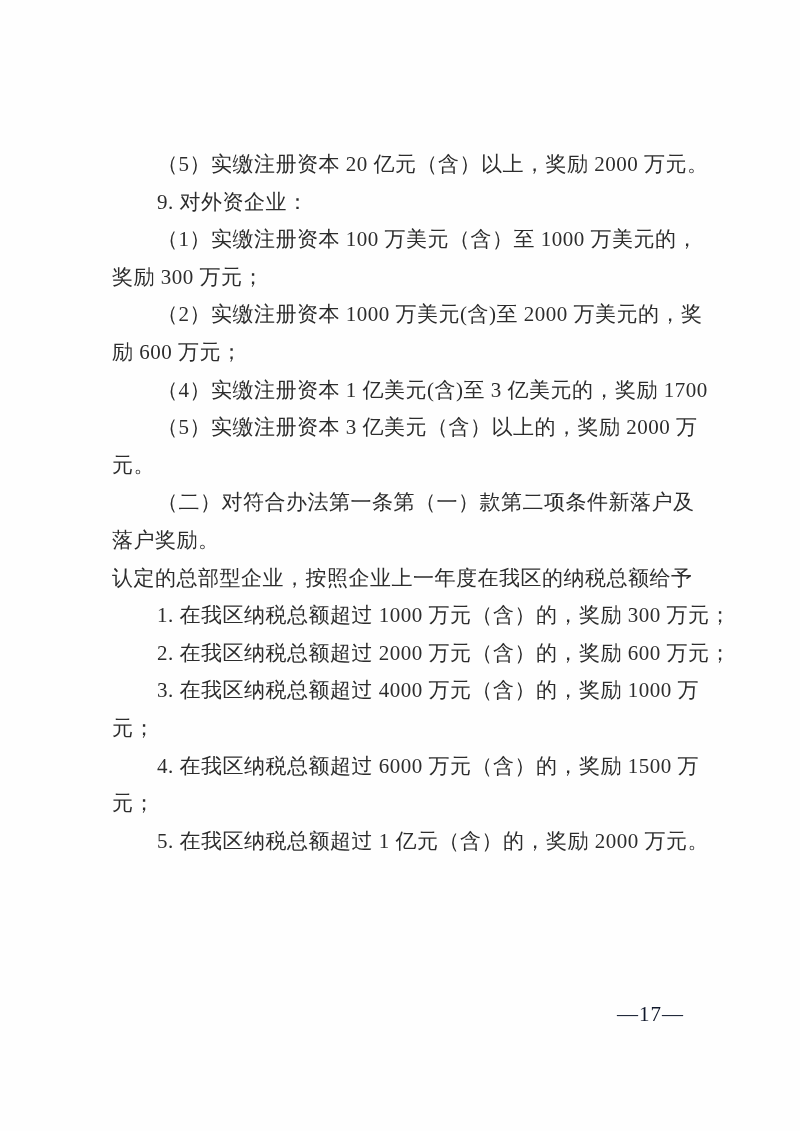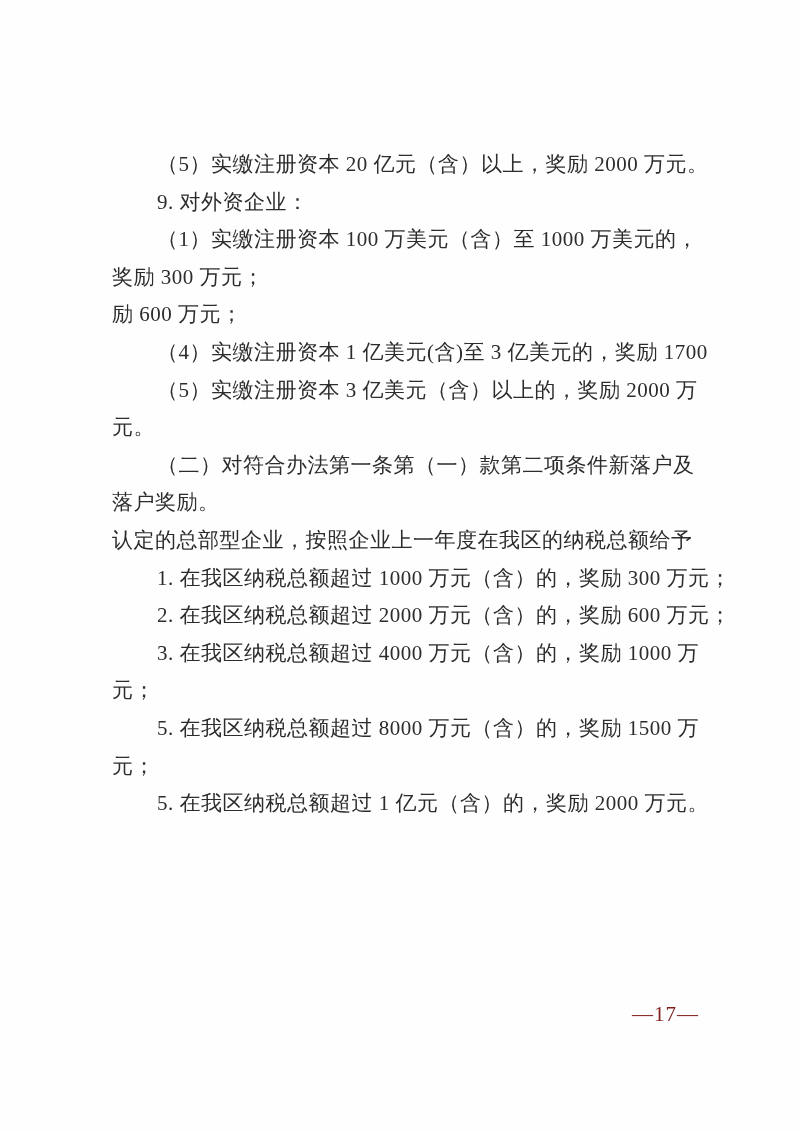--- a/index.html
+++ b/index.html
@@ -35,43 +35,44 @@
     white-space: pre;
     height: 37.6px;
     overflow: visible;
   }
   .line.indent {
     padding-left: 45px;
   }
   .pageno {
     position: absolute;
     top: 1002px;
-    right: 101px;
+    right: 116px;
     font-size: 21px;
-    color: #7f1d1d;
+    color: #0f172a;
     letter-spacing: 1px;
     white-space: pre;
   }
 </style>
 </head>
 <body>
 
 <div class="page" style="background: rgb(254, 254, 254);">
   <main class="content" style="color: rgb(44, 44, 44);">
       <p class="paragraph">
         <span class="line indent">（5）实缴注册资本 20 亿元（含）以上，奖励 2000 万元。</span>
       </p>
       <p class="paragraph">
         <span class="line indent">9. 对外资企业：</span>
       </p>
       <p class="paragraph">
         <span class="line indent">（1）实缴注册资本 100 万美元（含）至 1000 万美元的，</span>
         <span class="line">奖励 300 万元；</span>
       </p>
       <p class="paragraph">
+        <span class="line indent">（2）实缴注册资本 1000 万美元(含)至 2000 万美元的，奖</span>
         <span class="line">励 600 万元；</span>
       </p>
       <p class="paragraph">
         <span class="line indent">（4）实缴注册资本 1 亿美元(含)至 3 亿美元的，奖励 1700</span>
       </p>
       <p class="paragraph">
         <span class="line indent">（5）实缴注册资本 3 亿美元（含）以上的，奖励 2000 万</span>
         <span class="line">元。</span>
       </p>
       <p class="paragraph">
@@ -83,21 +84,21 @@
         <span class="line indent">1. 在我区纳税总额超过 1000 万元（含）的，奖励 300 万元；</span>
       </p>
       <p class="paragraph">
         <span class="line indent">2. 在我区纳税总额超过 2000 万元（含）的，奖励 600 万元；</span>
       </p>
       <p class="paragraph">
         <span class="line indent">3. 在我区纳税总额超过 4000 万元（含）的，奖励 1000 万</span>
         <span class="line">元；</span>
       </p>
       <p class="paragraph">
-        <span class="line indent">5. 在我区纳税总额超过 8000 万元（含）的，奖励 1500 万</span>
+        <span class="line indent">4. 在我区纳税总额超过 6000 万元（含）的，奖励 1500 万</span>
         <span class="line">元；</span>
       </p>
       <p class="paragraph">
         <span class="line indent">5. 在我区纳税总额超过 1 亿元（含）的，奖励 2000 万元。</span>
       </p>
     </main>
   <footer class="pageno">—17—</footer>
 </div>
 
 </body></html>

